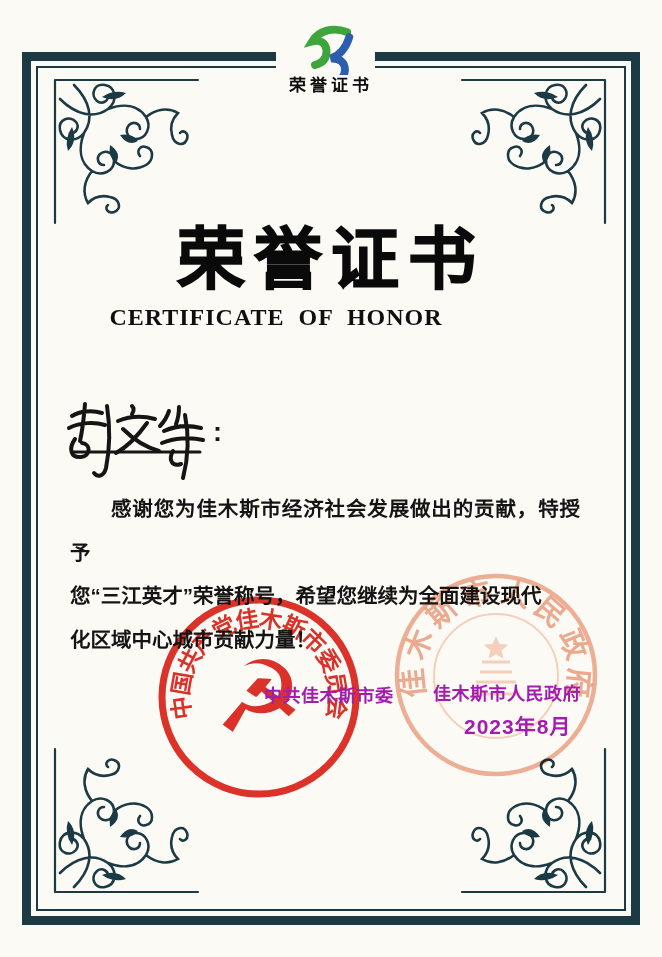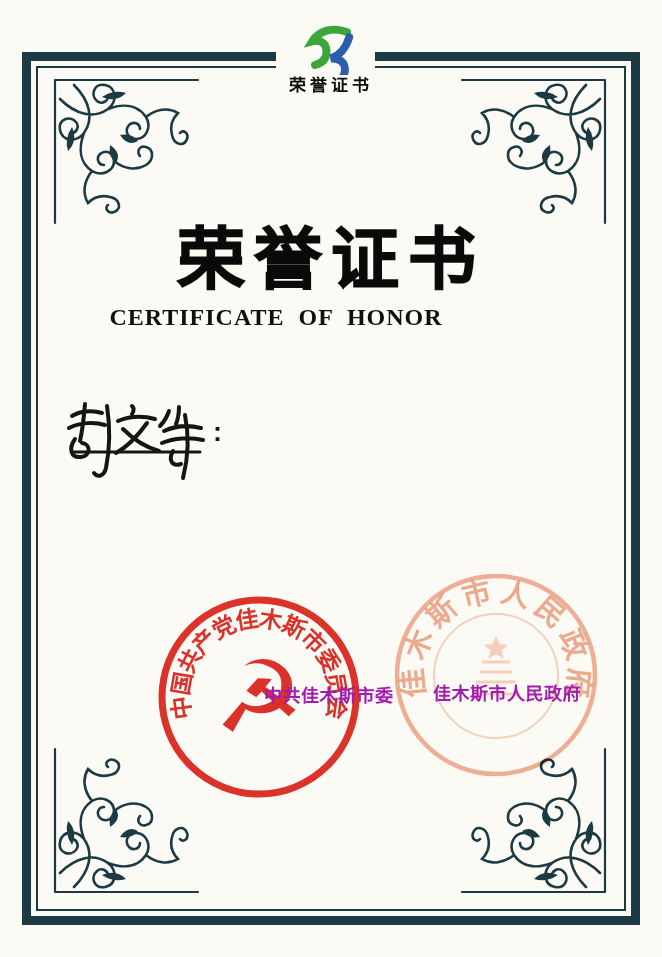--- a/index.html
+++ b/index.html
@@ -167,20 +167,25 @@
       <g fill="none" stroke="#151515" stroke-width="4" stroke-linecap="round">
         <path d="M12,20 C20,15 32,14 42,17 M9,32 C21,26 35,26 45,29 M25,8 C24,20 23,32 20,45 M15,43 C8,53 11,62 21,61 C31,60 31,48 22,47 M47,10 C50,30 50,52 46,72 C44,80 38,82 34,77"></path>
         <path d="M72,10 C74,12 74,15 72,18 M58,25 C70,20 84,20 95,23 M87,27 C77,41 67,51 56,57 M63,33 C73,43 85,51 99,55"></path>
         <path d="M109,15 C107,21 104,26 100,30 M119,11 C119,17 118,23 116,28 M104,35 C115,30 129,29 141,32 M102,47 C114,42 130,41 143,44 M125,19 C129,39 129,59 123,82 M113,55 C108,64 112,71 121,68"></path>
         <path stroke-width="3" d="M12,56 H140"></path>
       </g>
     </svg>
   </div>
   <div class="sig-colon">:</div>
 
+  <div class="body-text">
+    <div class="line first">感谢您为佳木斯市经济社会发展做出的贡献，特授予</div>
+    <div class="line">您“三江英才”荣誉称号，希望您继续为全面建设现代</div>
+    <div class="line">化区域中心城市贡献力量！</div>
+  </div>
 
   <svg class="seal seal-party" width="222" height="206" viewBox="0 0 222 206">
     <circle cx="111" cy="103" r="97" fill="none" stroke="#db231c" stroke-width="7" opacity="0.93"></circle>
     <defs>
       <path id="party-arc" d="M45.2,126.9 A70,70 0 1 1 176.8,126.9" fill="none"></path>
     </defs>
     <text class="seal-ring-text" font-size="23" fill="#db231c" opacity="0.93">
       <textPath href="#party-arc" startOffset="50%" text-anchor="middle" textLength="262" lengthAdjust="spacing">中国共产党佳木斯市委员会</textPath>
     </text>
     <text x="111" y="138" text-anchor="middle" font-size="100" fill="#db231c" opacity="0.93" font-family="DejaVu Sans, sans-serif">☭</text>
@@ -196,14 +201,15 @@
     </text>
     <g stroke="#f0b096" fill="none" opacity="0.55">
       <circle cx="108" cy="108" r="62" stroke-width="2"></circle>
       <path stroke-width="3" d="M92,104 H124 M88,114 H128 M84,126 H132 M94,94 H122"></path>
       <path fill="#f0b096" stroke="none" d="M108,68 l3.5,8 8.5,0.8 -6.4,5.6 1.9,8.3 -7.5,-4.4 -7.5,4.4 1.9,-8.3 -6.4,-5.6 8.5,-0.8 Z"></path>
     </g>
   </svg>
 
   <div class="issuer issuer-party">中共佳木斯市委</div>
   <div class="issuer issuer-gov">佳木斯市人民政府</div>
+  <div class="issuer issuer-date">2023年8月</div>
 
 </div>
 
 </body></html>

